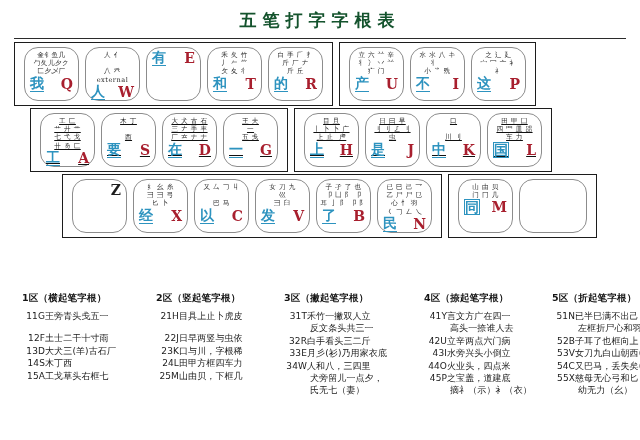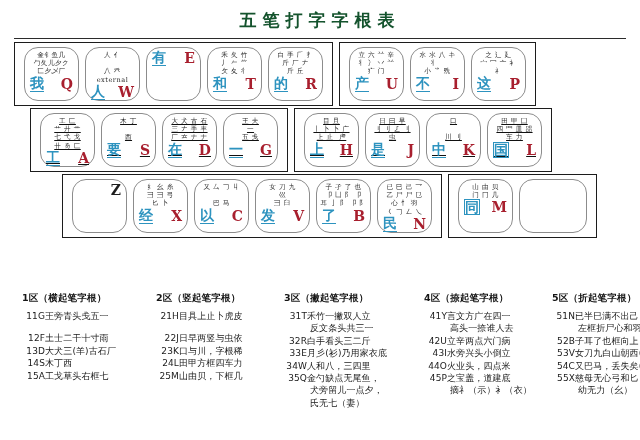--- a/index.html
+++ b/index.html
@@ -413,21 +413,20 @@
       <div class="lline"><span class="code">24L</span><span>田甲方框四车力</span></div>
       <div class="lline"><span class="code">25M</span><span>山由贝，下框几</span></div>
     </div>
     <div class="lcol c3">
       <div class="lhead">3区（撇起笔字根）</div>
       <div class="lline"><span class="code">31T</span><span>禾竹一撇双人立</span></div>
       <div class="lline cont">反文条头共三一</div>
       <div class="lline"><span class="code">32R</span><span>白手看头三二斤</span></div>
       <div class="lline"><span class="code">33E</span><span>月彡(衫)乃用家衣底</span></div>
       <div class="lline"><span class="code">34W</span><span>人和八，三四里</span></div>
-      <div class="lline"><span class="code">35Q</span><span>金勺缺点无尾鱼，</span></div>
       <div class="lline cont">犬旁留儿一点夕，</div>
       <div class="lline cont">氏无七（妻）</div>
     </div>
     <div class="lcol c4">
       <div class="lhead">4区（捺起笔字根）</div>
       <div class="lline"><span class="code">41Y</span><span>言文方广在四一</span></div>
       <div class="lline cont">高头一捺谁人去</div>
       <div class="lline"><span class="code">42U</span><span>立辛两点六门病</span></div>
       <div class="lline"><span class="code">43I</span><span>水旁兴头小倒立</span></div>
       <div class="lline"><span class="code">44O</span><span>火业头，四点米</span></div>

